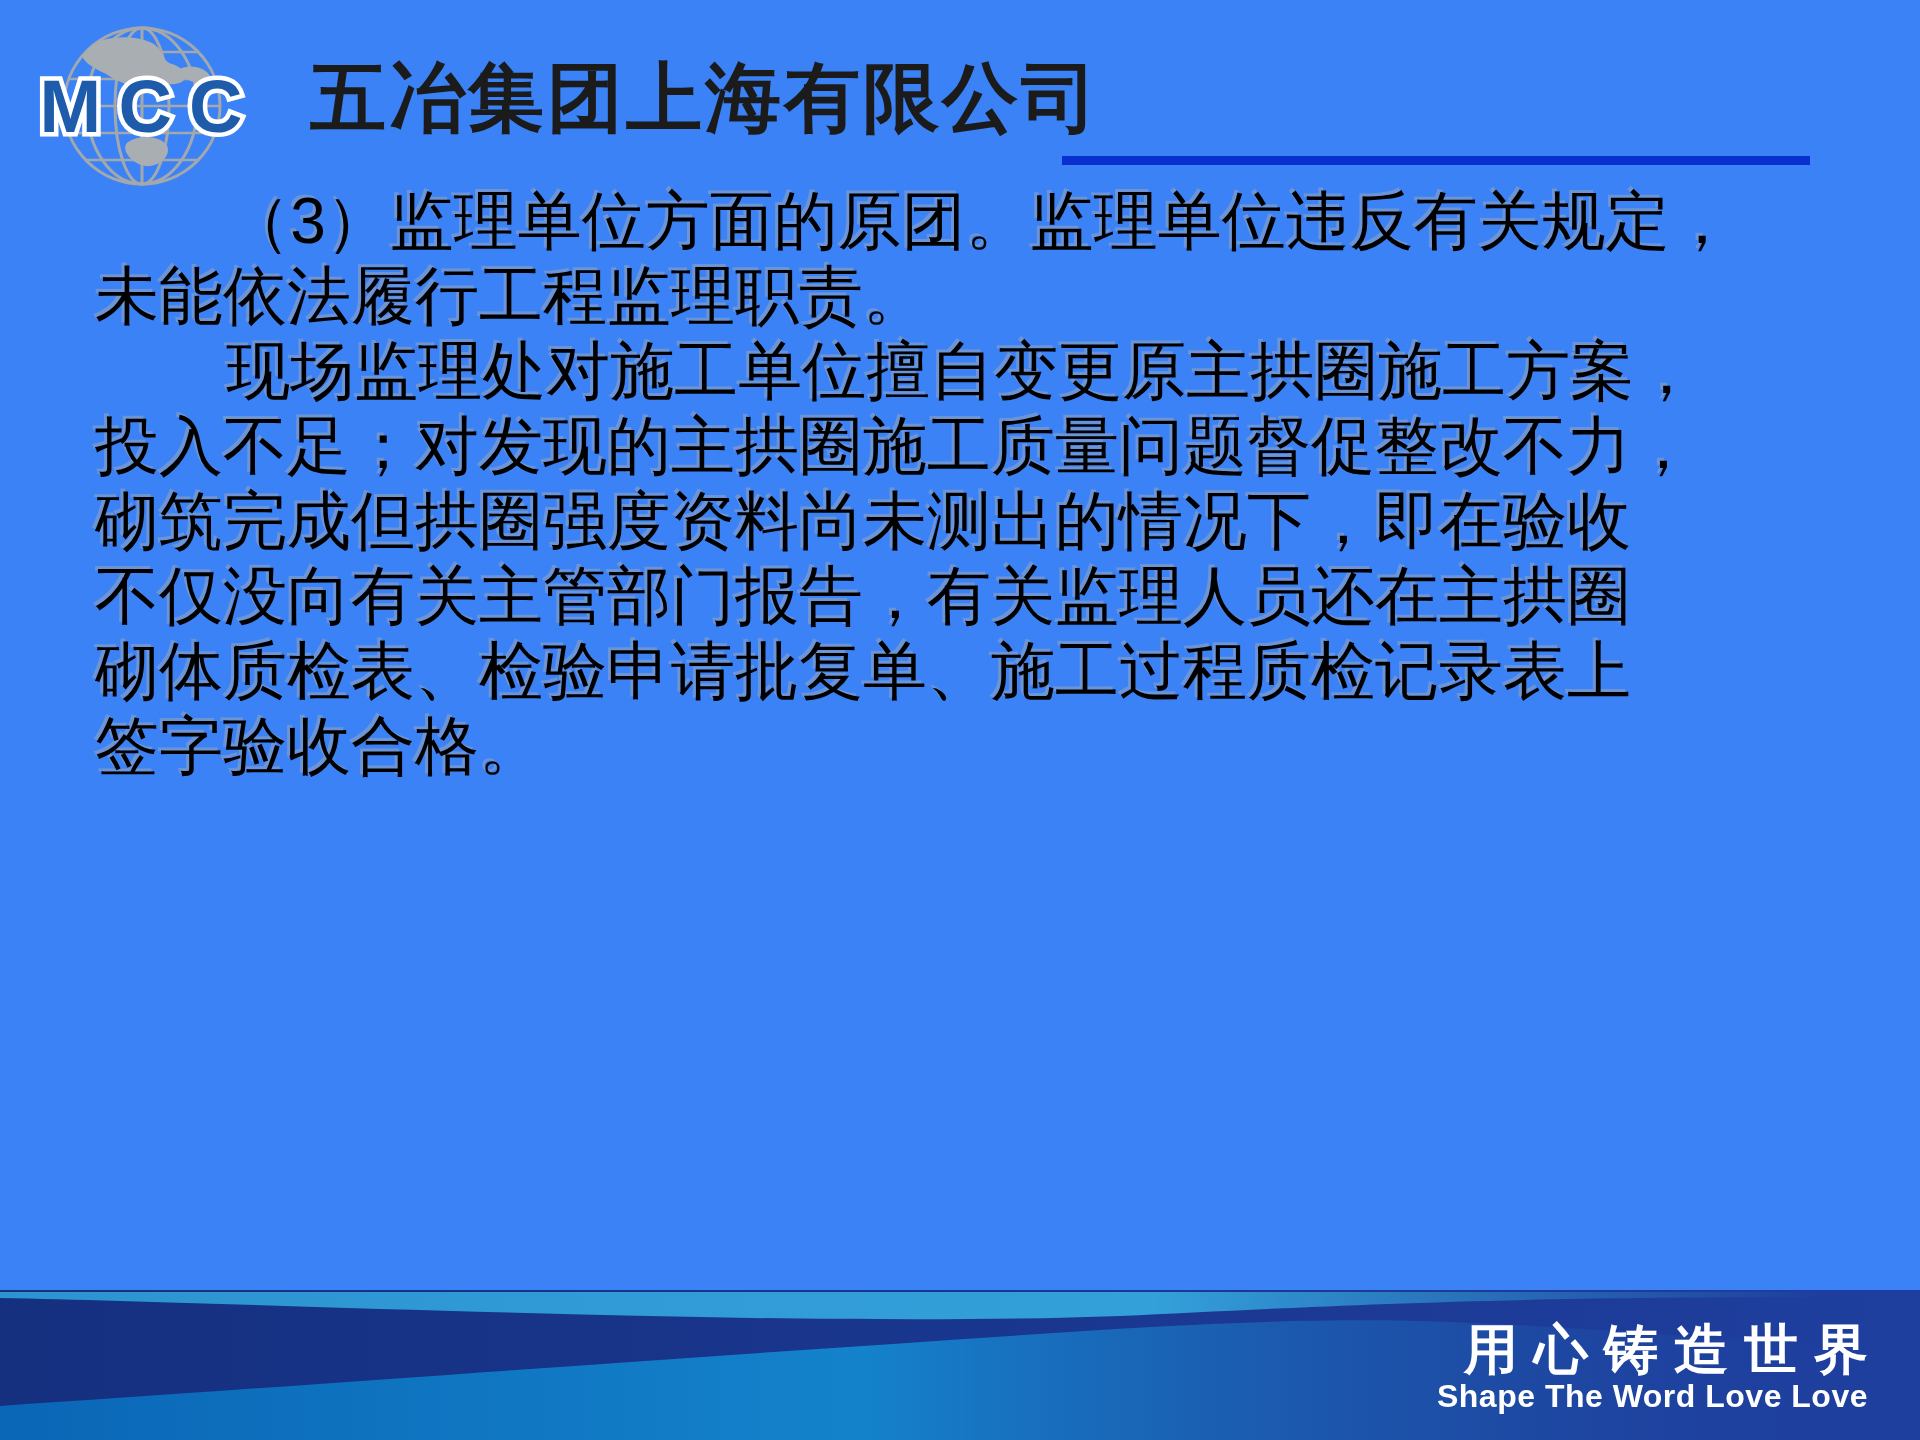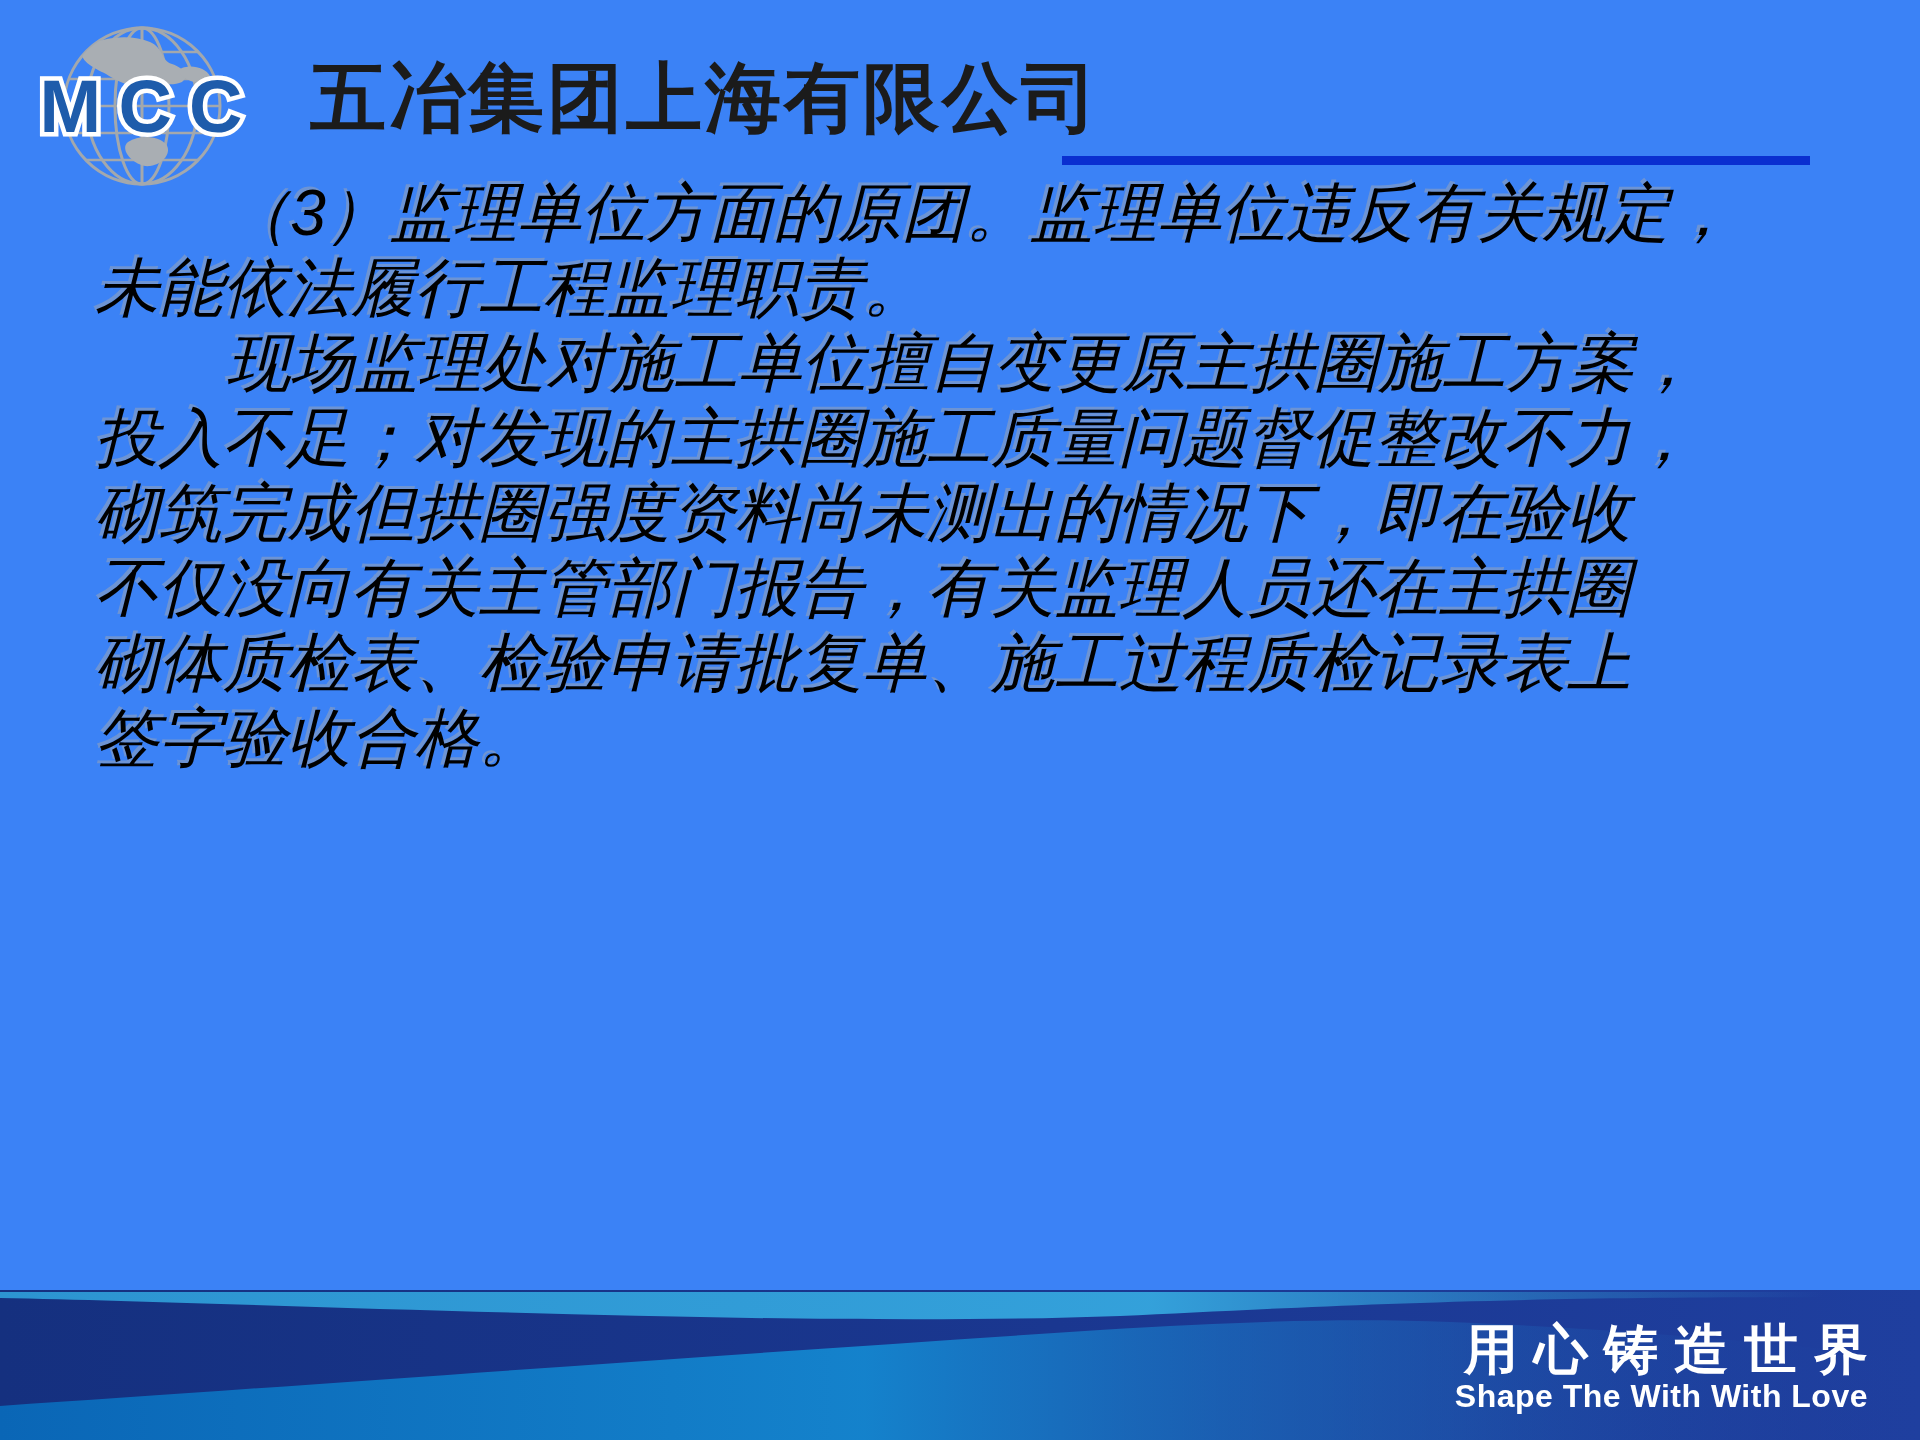--- a/index.html
+++ b/index.html
@@ -43,27 +43,26 @@
     top: 156px;
     width: 748px;
     height: 9px;
     background: #0a2fd0;
   }
 
   
   .body-text {
     position: absolute;
     left: 95px;
-    top: 176px;
+    top: 184px;
     width: 1760px;
     font-size: 64px;
     line-height: 75px;
     color: #000000;
     text-shadow: -3px -3px 0 rgba(170,170,170,0.45);
-    font-style: italic;
   }
   .body-line {
     white-space: nowrap;
   }
   .body-line:nth-child(1),
   .body-line:nth-child(3) {
     text-indent: 2.05em;
   }
 
   
@@ -176,16 +175,16 @@
           <stop offset="0.95" stop-color="#35a6de" stop-opacity="0"></stop>
         </linearGradient>
       </defs>
       <rect x="0" y="0" width="1920" height="150" fill="url(#gBase)"></rect>
 
       <path d="M0,150 L0,116 C300,96 700,66 1100,40 C1250,31 1350,28 1450,32 C1600,38 1780,52 1920,70 L1920,150 Z" fill="url(#gSweep)"></path>
 
       <path d="M0,2 L1920,2 L1920,8 C1500,4 1300,18 1120,26 C800,38 300,14 0,8 Z" fill="url(#gTop)"></path>
     </svg>
     <div class="slogan-cn">用心铸造世界</div>
-    <div class="slogan-en">Shape The With With Love</div>
+    <div class="slogan-en">Shape The Word Love Love</div>
   </div>
 
 </div>
 
 </body></html>

